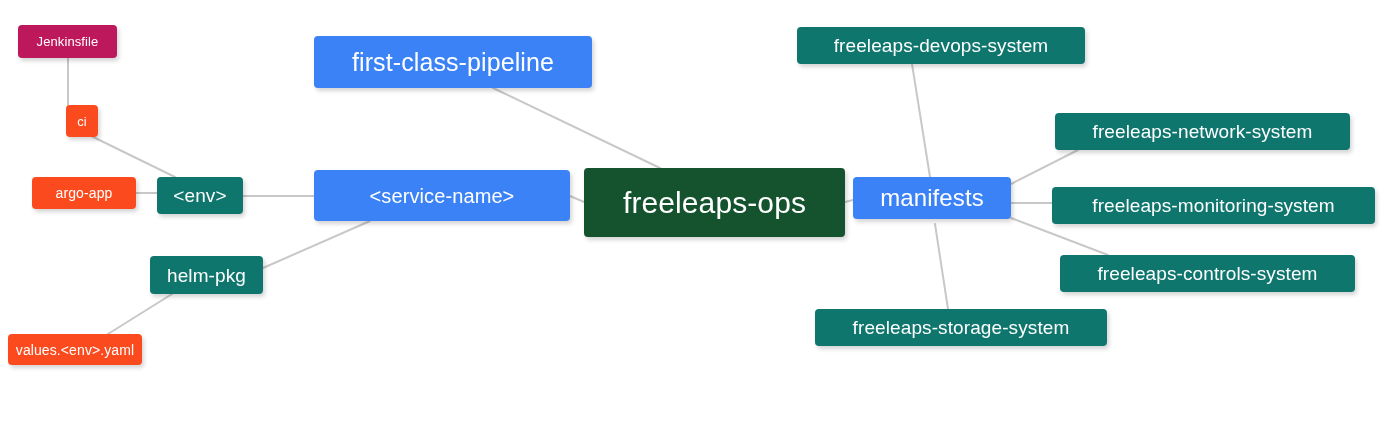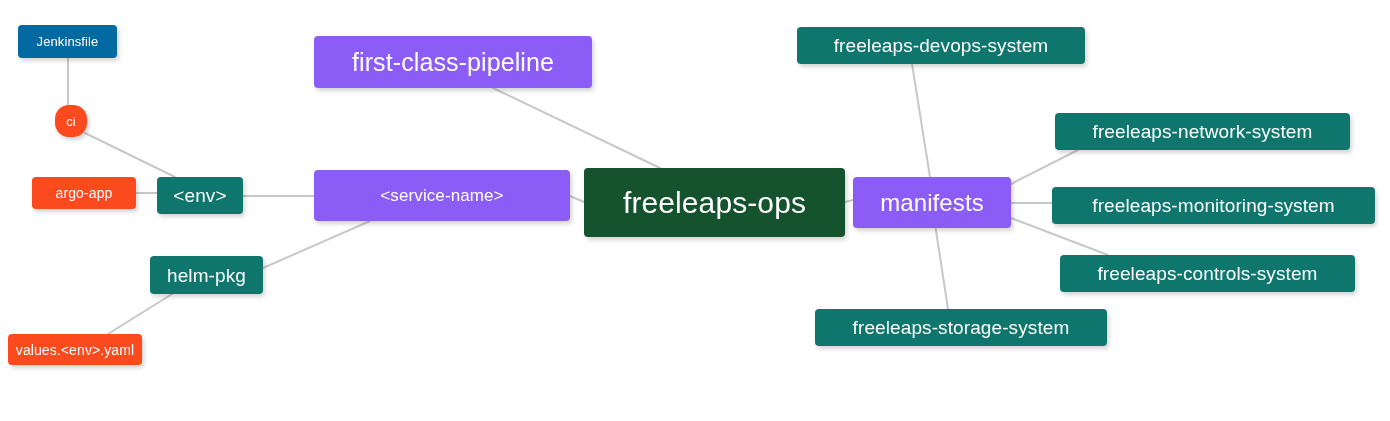--- a/index.html
+++ b/index.html
@@ -40,24 +40,24 @@
     box-shadow: 2px 3px 4px rgba(0,0,0,0.17);
     cursor: pointer;
     user-select: none;
   }
   .node-label {
     display: block;
     line-height: 1;
   }
   
   .t-dark   { background: #14532d; }
-  .t-blue   { background: #8b5cf6; }
+  .t-blue   { background: #3b82f6; }
   .t-green  { background: #0f766e; }
   .t-red    { background: #fb4a1e; }
-  .t-orange { background: #0369a1; }
+  .t-orange { background: #be185d; }
 </style>
 </head>
 <body>
 
 <div id="canvas">
 
   <svg id="edge-layer" viewBox="0 0 1390 421" width="1390" height="421" xmlns="http://www.w3.org/2000/svg">
       <line x1="584" y1="202" x2="570" y2="196" stroke="#c8c8c8" stroke-width="2" stroke-linecap="round"></line>
       <line x1="845" y1="202" x2="853" y2="200" stroke="#c8c8c8" stroke-width="2" stroke-linecap="round"></line>
       <line x1="660" y1="168" x2="493" y2="88" stroke="#c8c8c8" stroke-width="2" stroke-linecap="round"></line>
@@ -72,35 +72,35 @@
       <line x1="1011" y1="203" x2="1052" y2="203" stroke="#c8c8c8" stroke-width="2" stroke-linecap="round"></line>
       <line x1="1011" y1="218" x2="1108" y2="255" stroke="#c8c8c8" stroke-width="2" stroke-linecap="round"></line>
       <line x1="935" y1="224" x2="948" y2="309" stroke="#c8c8c8" stroke-width="2" stroke-linecap="round"></line>
     </svg>
 
   <div id="node-layer">
       <div class="node t-dark" style="left: 584px; top: 168px; width: 261px; height: 69px;">
         <span class="node-label" style="font-size: 30px;">freeleaps-ops</span>
       </div>
       <div class="node t-blue" style="left: 314px; top: 170px; width: 256px; height: 51px;">
-        <span class="node-label" style="font-size: 17px;">&lt;service-name&gt;</span>
+        <span class="node-label" style="font-size: 20px;">&lt;service-name&gt;</span>
       </div>
-      <div class="node t-blue" style="left: 853px; top: 177px; width: 158px; height: 51px;">
+      <div class="node t-blue" style="left: 853px; top: 177px; width: 158px; height: 42px;">
         <span class="node-label" style="font-size: 24px;">manifests</span>
       </div>
       <div class="node t-blue" style="left: 314px; top: 36px; width: 278px; height: 52px;">
         <span class="node-label" style="font-size: 25px;">first-class-pipeline</span>
       </div>
       <div class="node t-green" style="left: 157px; top: 177px; width: 86px; height: 37px;">
         <span class="node-label" style="font-size: 19px;">&lt;env&gt;</span>
       </div>
       <div class="node t-green" style="left: 150px; top: 256px; width: 113px; height: 38px;">
         <span class="node-label" style="font-size: 19px;">helm-pkg</span>
       </div>
-      <div class="node t-red" style="left: 55px; top: 105px; width: 32px; height: 32px; border-radius: 14px;">
+      <div class="node t-red" style="left: 66px; top: 105px; width: 32px; height: 32px;">
         <span class="node-label" style="font-size: 13px;">ci</span>
       </div>
       <div class="node t-red" style="left: 32px; top: 177px; width: 104px; height: 32px;">
         <span class="node-label" style="font-size: 14px;">argo-app</span>
       </div>
       <div class="node t-orange" style="left: 18px; top: 25px; width: 99px; height: 33px;">
         <span class="node-label" style="font-size: 13px;">Jenkinsfile</span>
       </div>
       <div class="node t-red" style="left: 8px; top: 334px; width: 134px; height: 31px;">
         <span class="node-label" style="font-size: 14px;">values.&lt;env&gt;.yaml</span>

